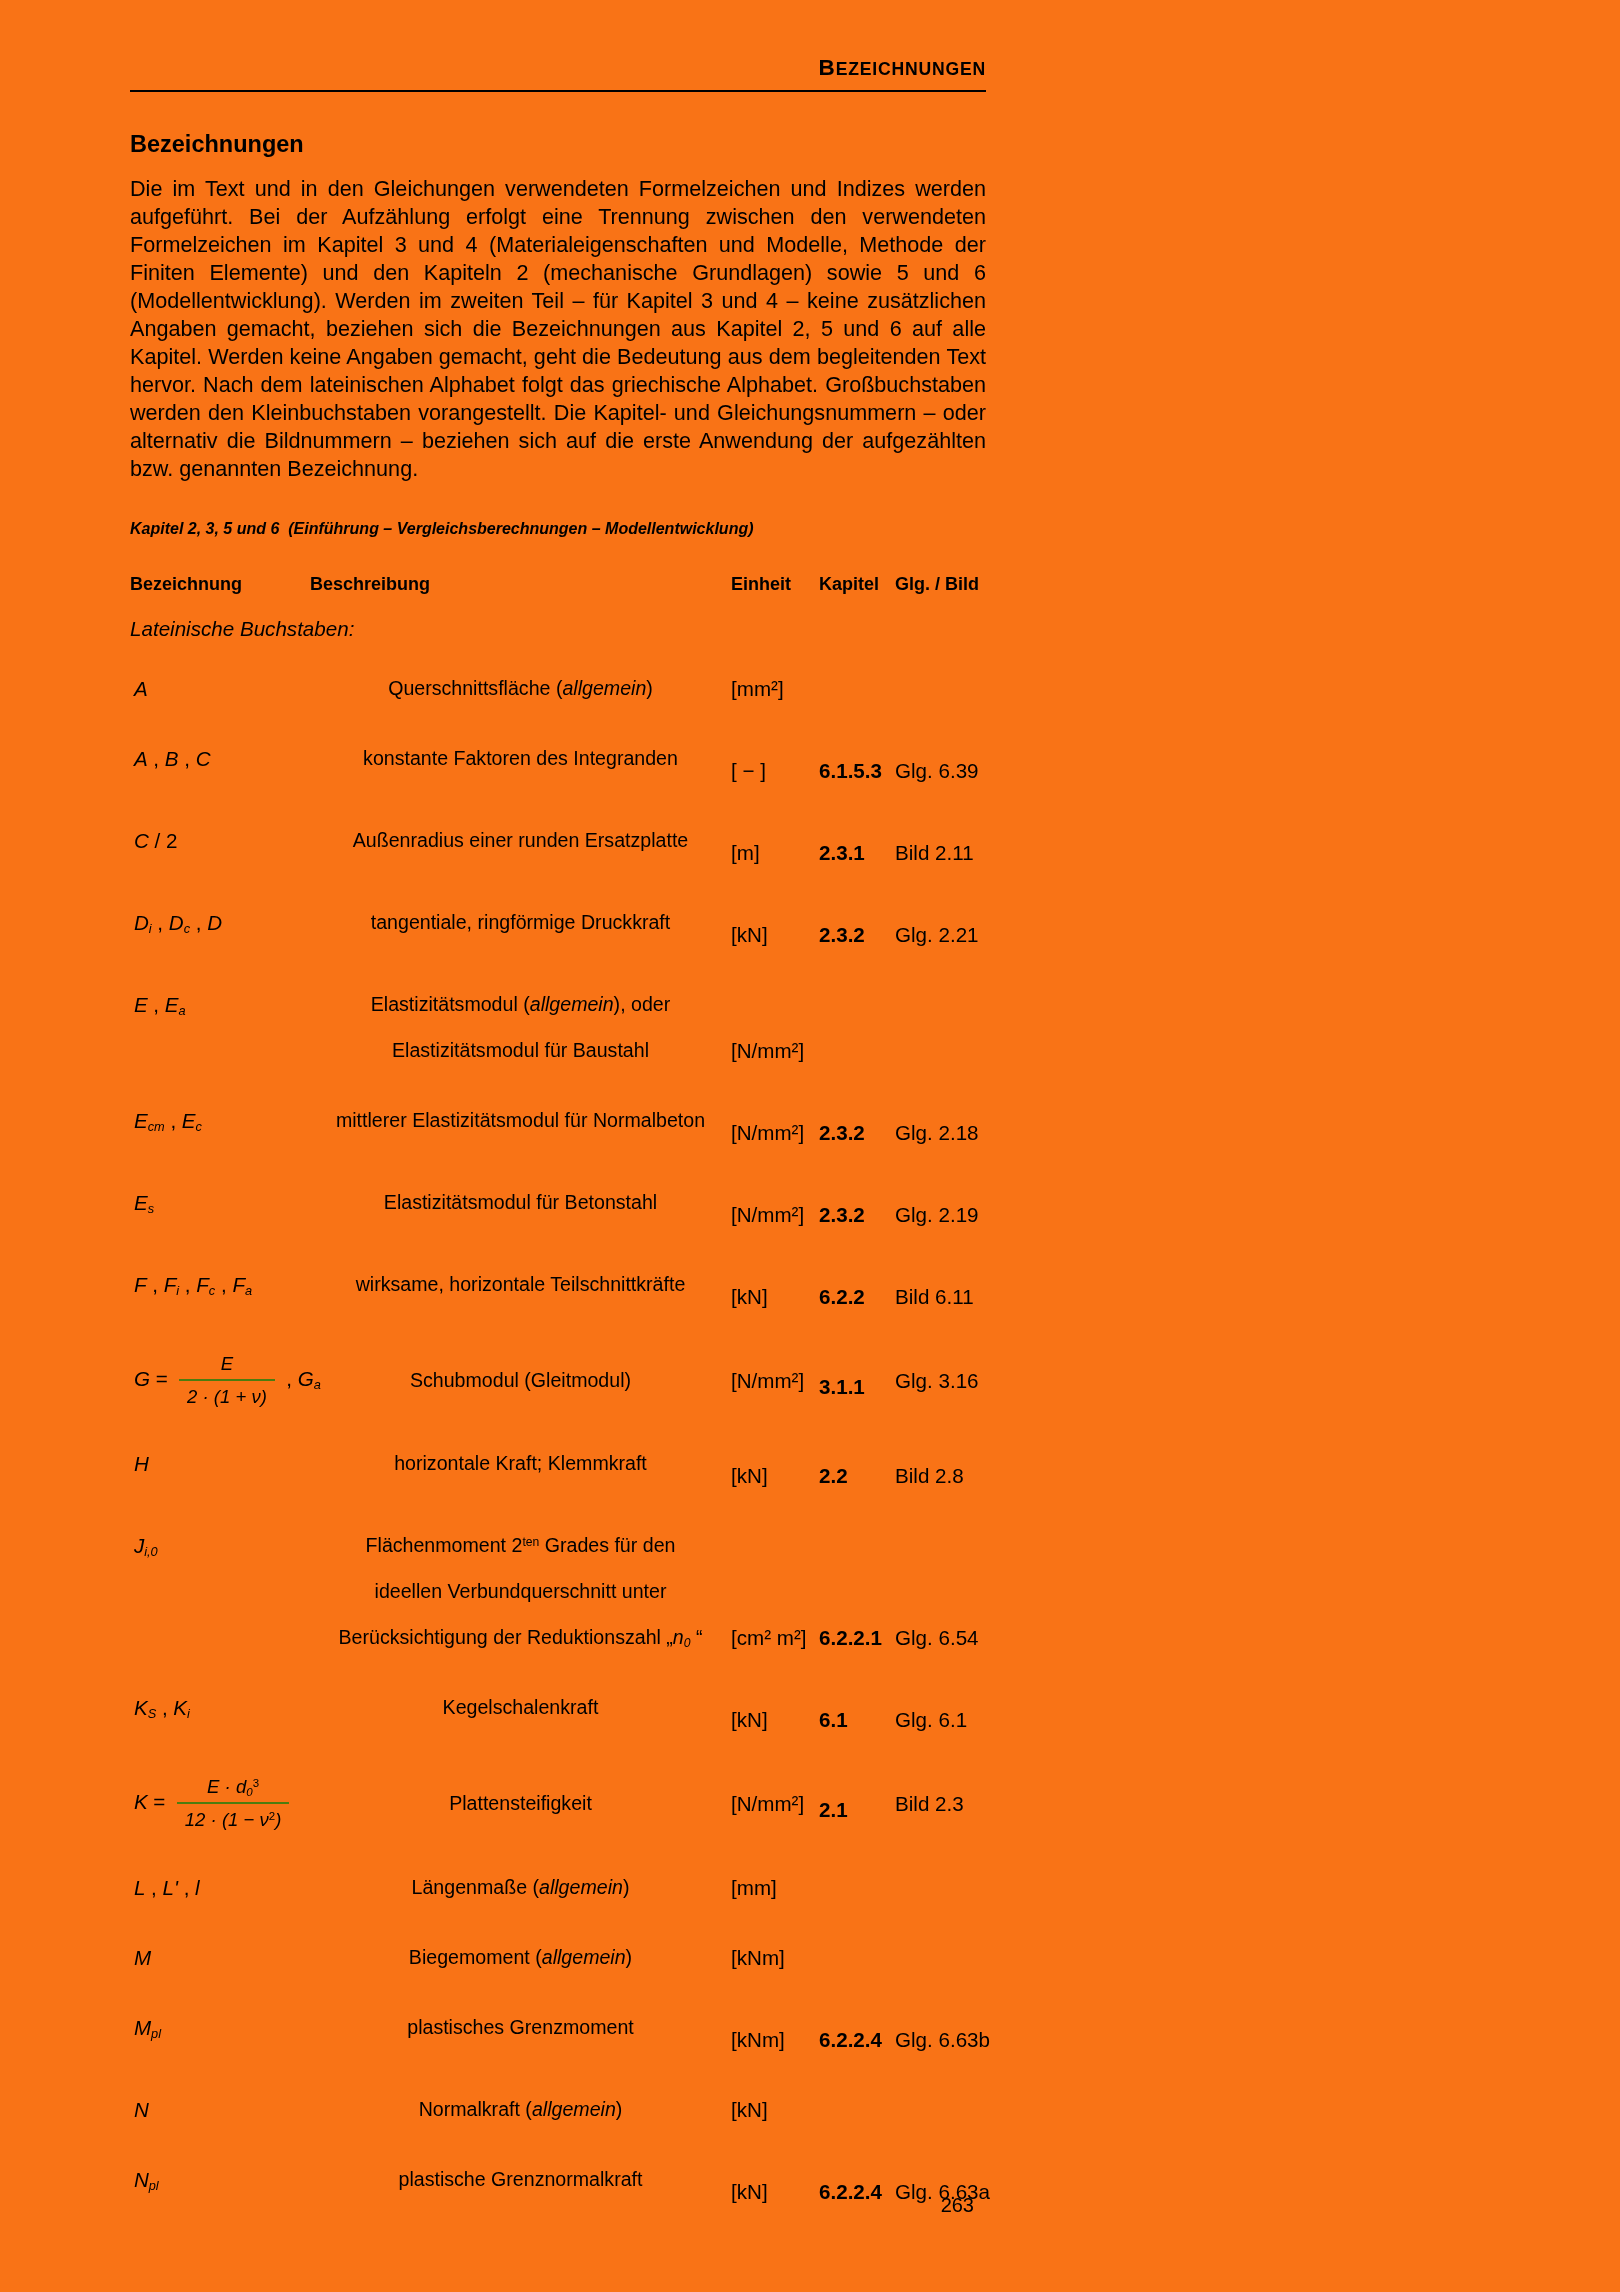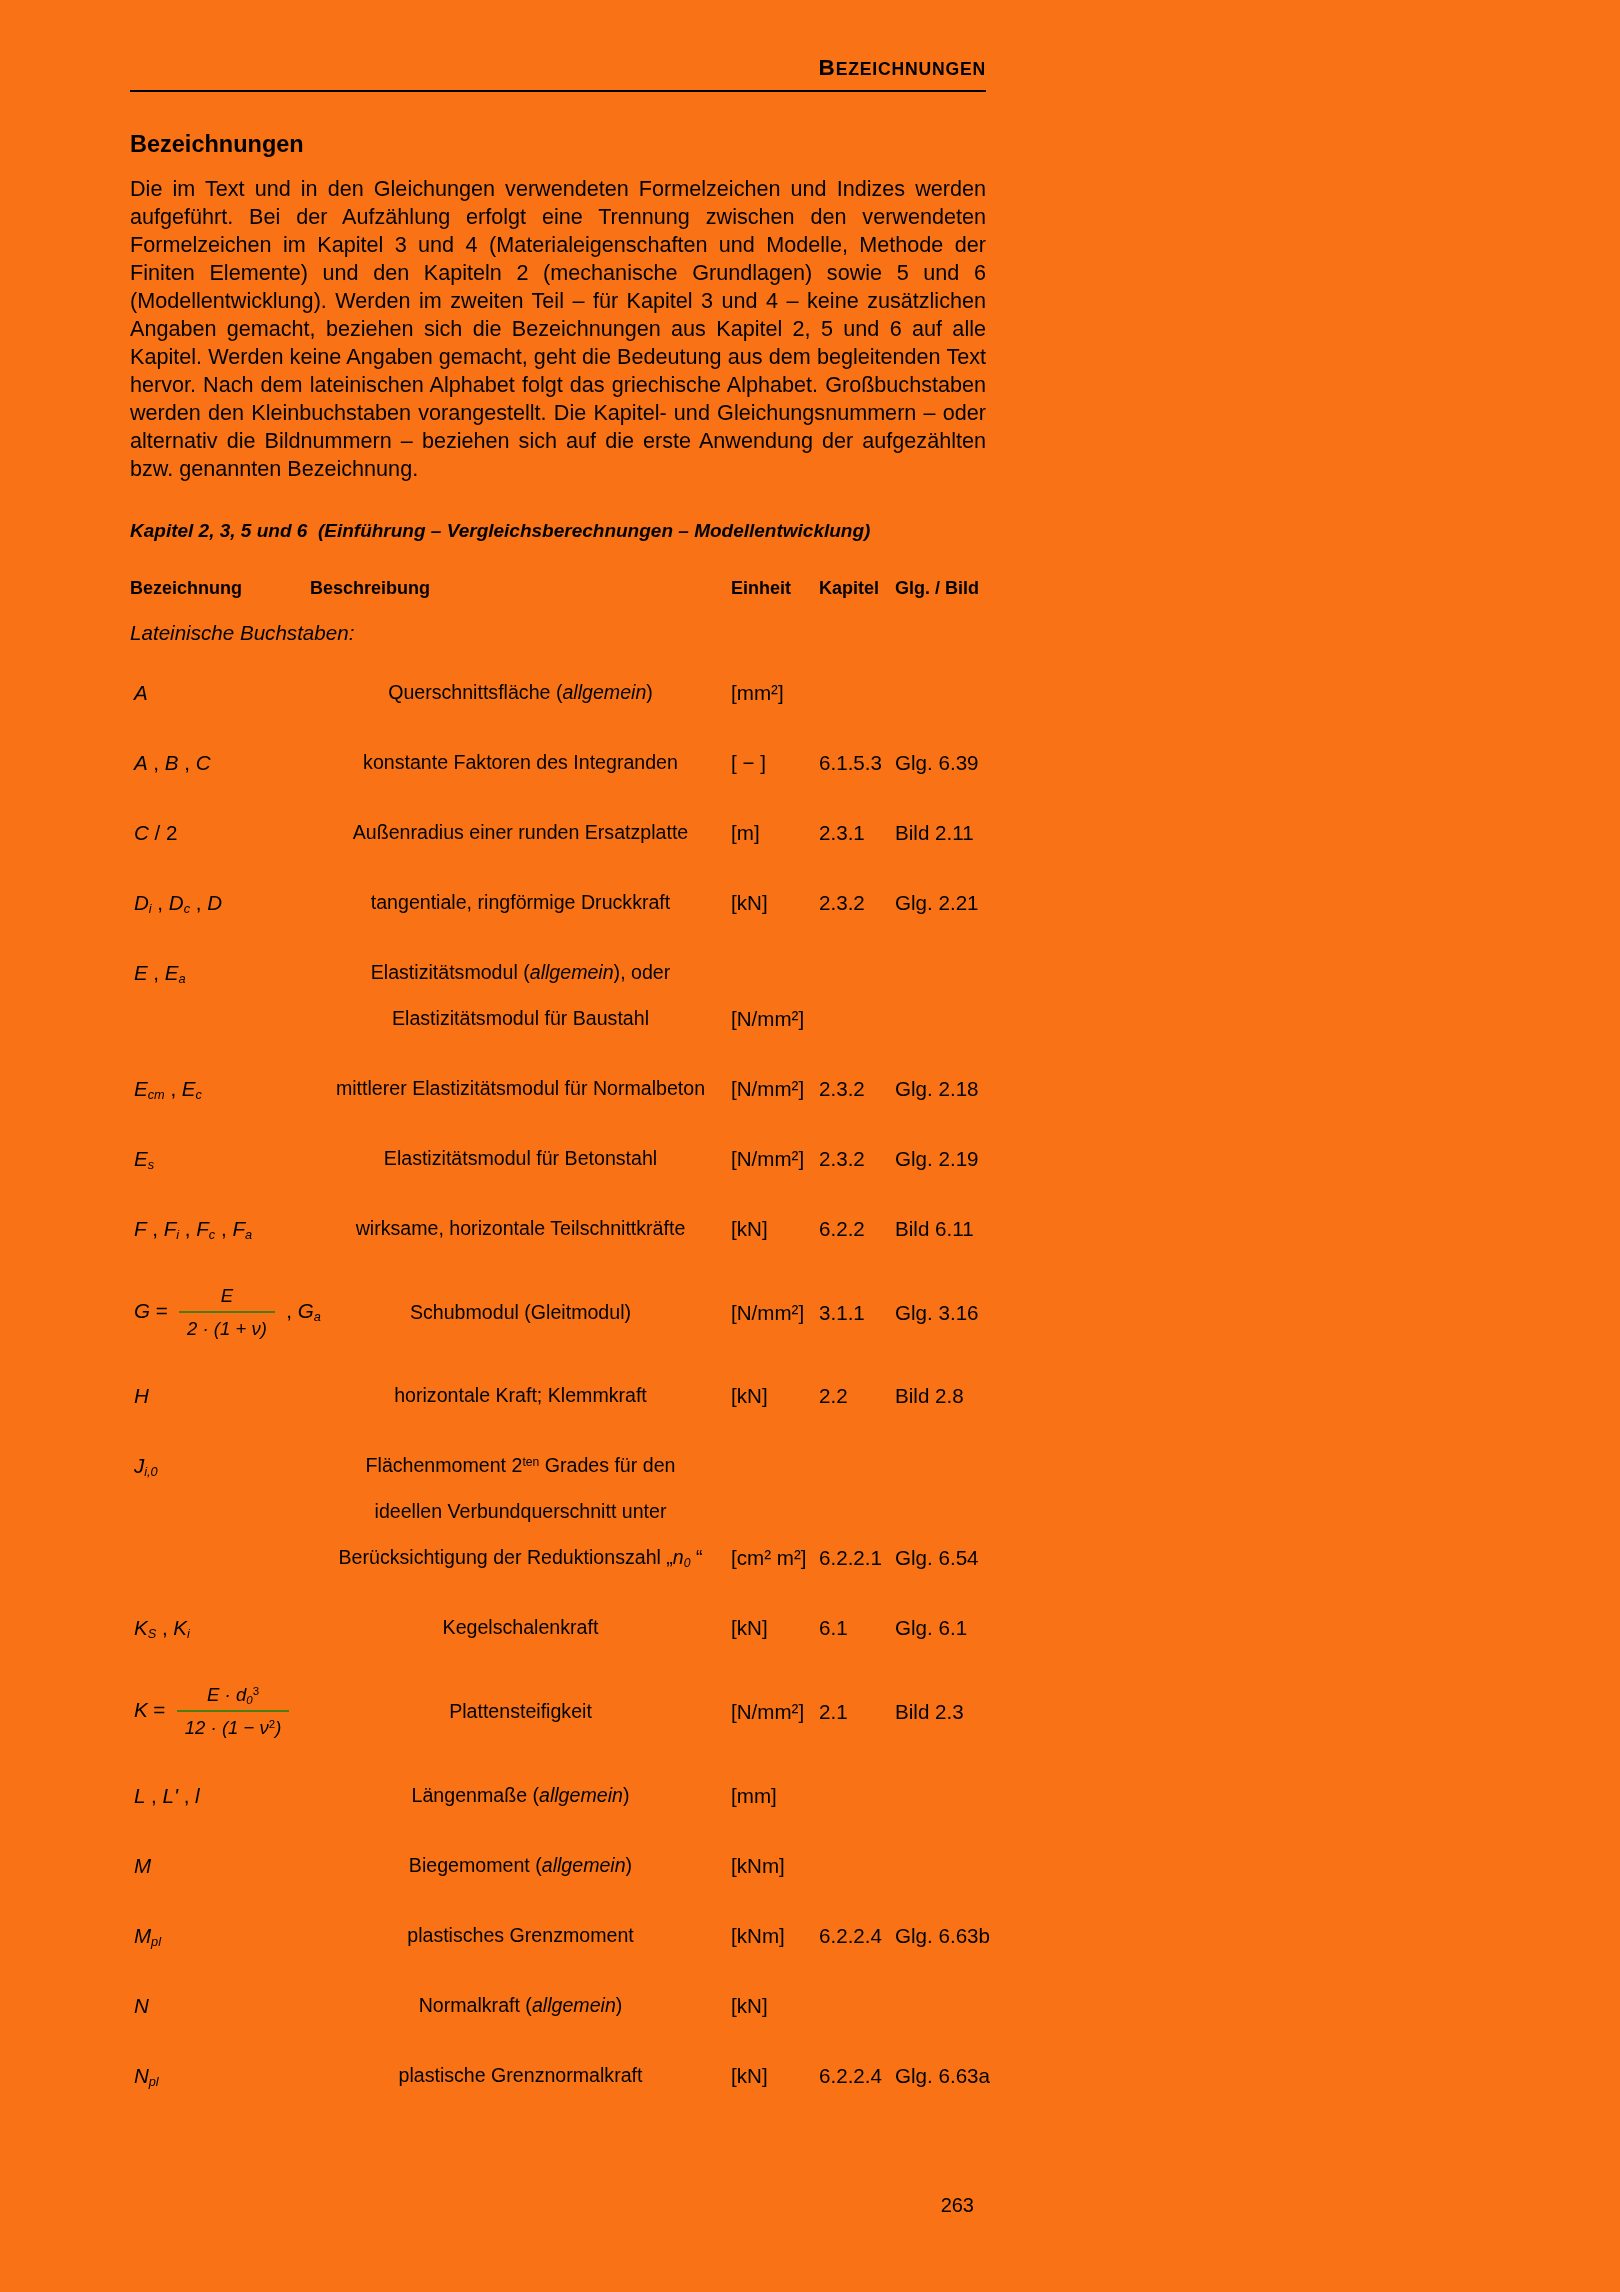--- a/index.html
+++ b/index.html
@@ -44,21 +44,21 @@
 
   .intro {
     margin-top: 17.6px;
     font-size: 21.6px;
     line-height: 28px;
     text-align: justify;
   }
 
   .section-heading {
     margin-top: 37px;
-    font-size: 19px;
+    font-size: 16px;
     font-weight: bold;
     font-style: italic;
     white-space: pre-wrap;
   }
 
   .col-heads {
     display: grid;
     grid-template-columns: 180px 421px 88px 76px 89px;
     margin-top: 36px;
     font-size: 18px;
@@ -77,21 +77,21 @@
     display: grid;
     grid-template-columns: 180px 421px 88px 76px 89px;
     margin-bottom: 41px;
   }
   .tcell { line-height: 29px; white-space: nowrap; }
   .tcell.symbol { padding-left: 3.9px; }
   .tcell.desc { font-size: 19.6px; }
   .tcell.desc .dline { line-height: 29px; text-align: center; }
   .tcell.desc .dline + .dline { margin-top: 16.7px; }
   .tcell.unit, .tcell.chapter, .tcell.ref { align-self: end; }
-  .tcell.chapter { font-weight: normal; }
+  .tcell.chapter { font-weight: bold; margin-top: 12px; }
   .trow.vcenter .tcell { align-self: center; }
 
   .it { font-style: italic; }
 
   sub, sup { font-size: 0.62em; line-height: 0; }
   sub { vertical-align: -0.25em; font-style: italic; }
   sup { vertical-align: 0.5em; }
 
   .frac {
     display: inline-block;

